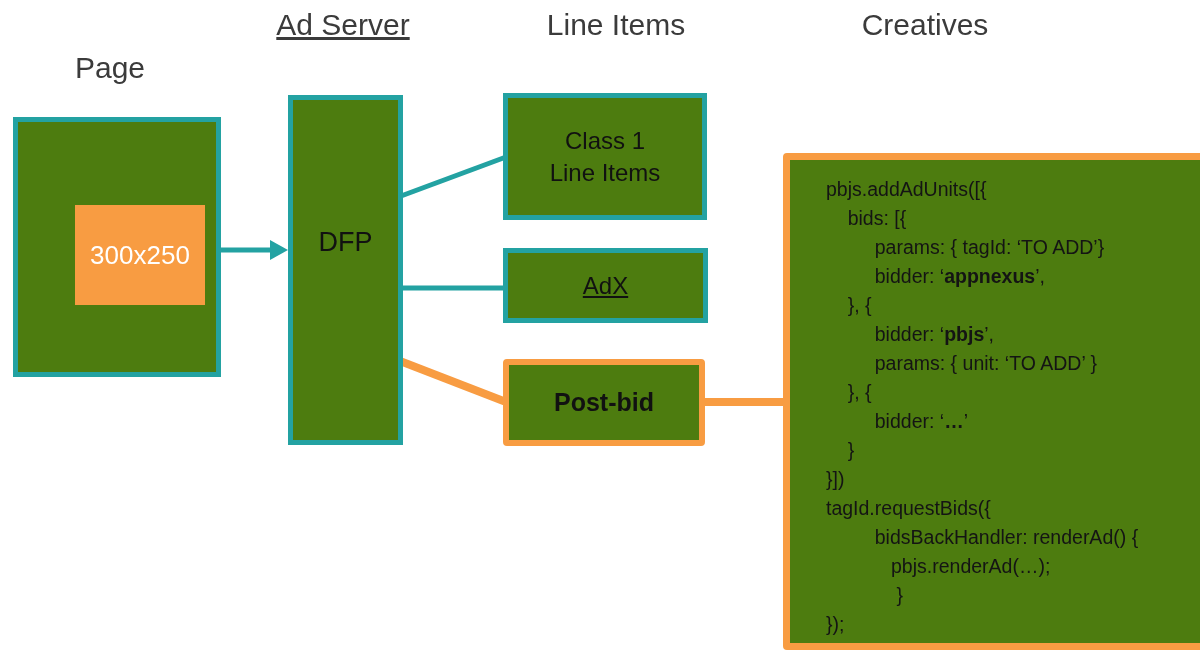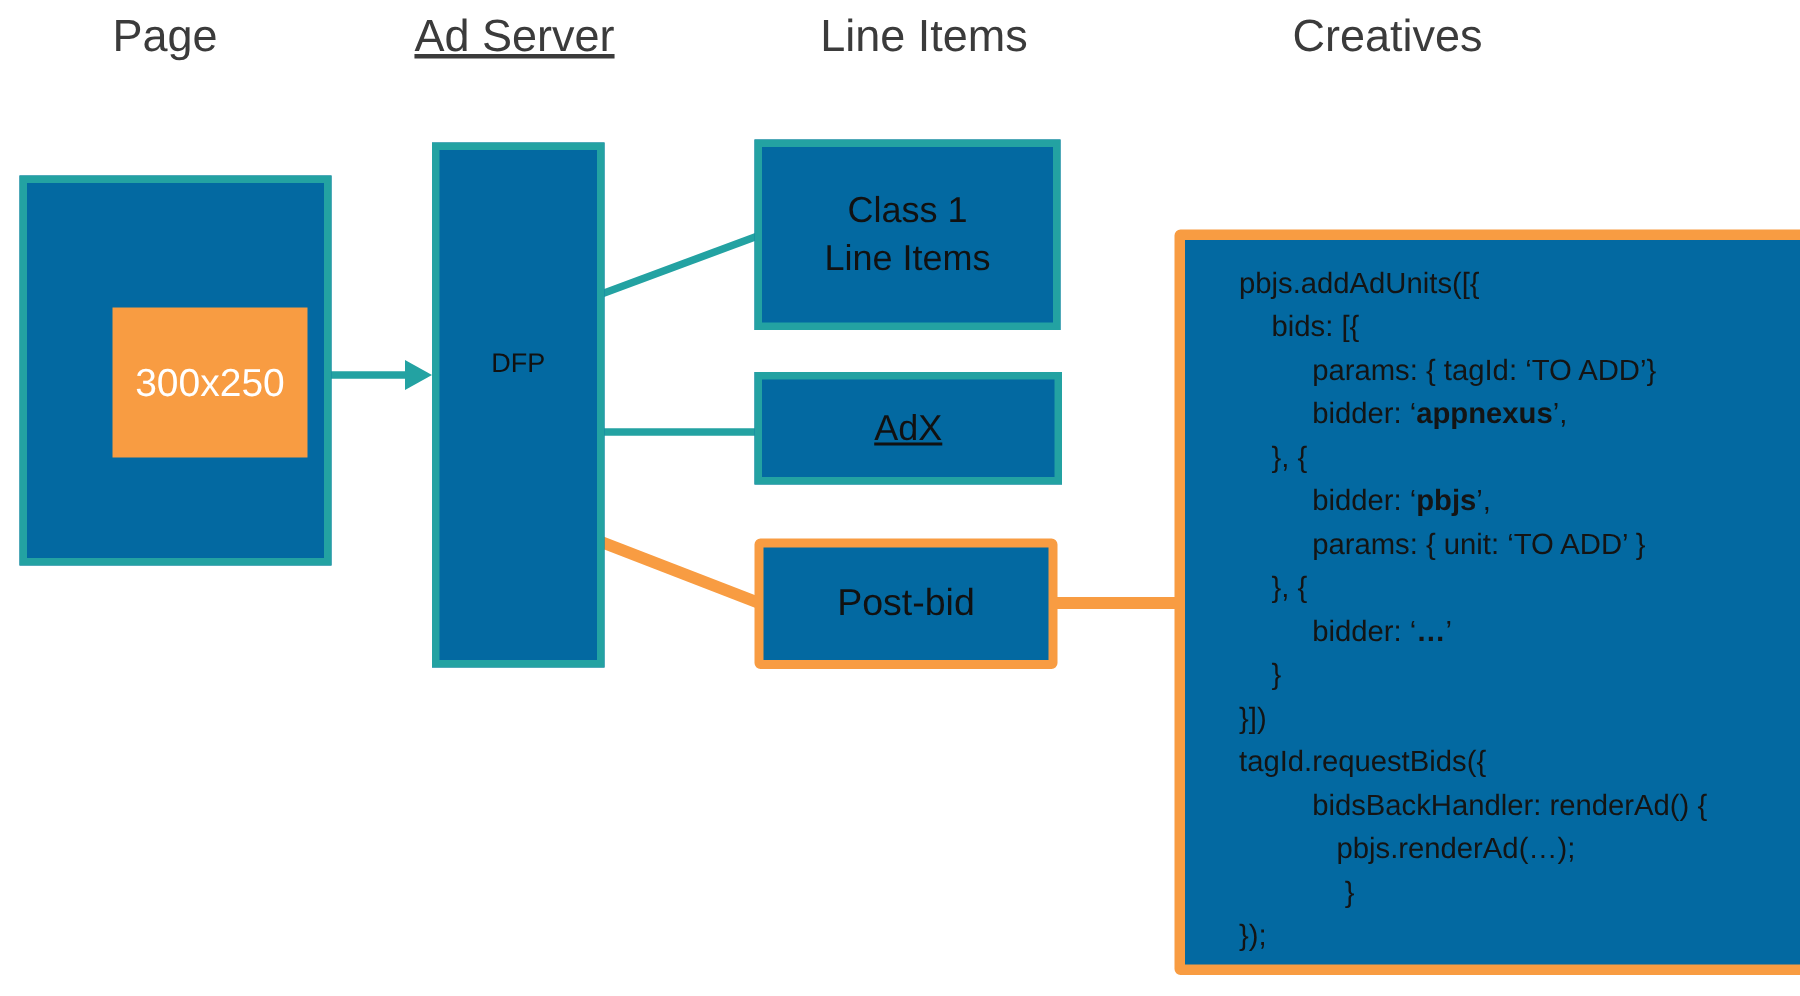--- a/index.html
+++ b/index.html
@@ -9,54 +9,54 @@
     width: 1200px; height: 664px; position: relative; overflow: hidden;
   }
   .canvas { position: absolute; left: 0; top: 0; width: 1200px; height: 664px; background: #ffffff; }
 
   svg.connectors { position: absolute; left: 0; top: 0; width: 1200px; height: 664px; z-index: 1; }
 
   .col-header {
     position: absolute; top: 8px; transform: translateX(-50%);
     font-size: 30px; color: #3b3b3b; white-space: nowrap; z-index: 3;
   }
-  .hdr-page      { left: 110px; }
+  .hdr-page      { left: 110px; margin-top: 43px; }
   .hdr-adserver  { left: 343px; text-decoration: underline; }
   .hdr-lineitems { left: 616px; }
   .hdr-creatives { left: 925px; }
 
-  .box { position: absolute; background: #0369a1; z-index: 2; display: flex; align-items: center; justify-content: center; text-align: center; }
+  .box { position: absolute; background: #4d7c0f; z-index: 2; display: flex; align-items: center; justify-content: center; text-align: center; }
 
   .page-box {
     left: 13px; top: 117px; width: 208px; height: 260px;
     border: 5px solid #23a2a2;
     padding-left: 28px;
   }
   .ad-slot {
     position: absolute; left: 57px; top: 83px; width: 130px; height: 100px;
     background: #f89c42; color: #ffffff; font-size: 26px;
     display: flex; align-items: center; justify-content: center;
   }
   .dfp-box {
     left: 288px; top: 95px; width: 115px; height: 350px;
-    border: 5px solid #23a2a2; color: #111111; font-size: 18px;
+    border: 5px solid #23a2a2; color: #111111; font-size: 27px;
     padding-bottom: 56px;
   }
   .class1-box {
     left: 503px; top: 93px; width: 204px; height: 127px;
     border: 5px solid #23a2a2; color: #111111; font-size: 24px; line-height: 32px;
   }
   .adx-box {
     left: 503px; top: 248px; width: 205px; height: 75px;
     border: 5px solid #23a2a2; color: #111111; font-size: 24px; text-decoration: underline;
   }
   .postbid-box {
     left: 503px; top: 359px; width: 202px; height: 87px;
     border: 6px solid #f89c42; border-radius: 4px;
-    color: #111111; font-size: 25px; font-weight: normal;
+    color: #111111; font-size: 25px; font-weight: bold;
   }
   .code-box {
     left: 783px; top: 153px; width: 434px; height: 497px;
     border: 7px solid #f89c42; border-radius: 4px;
     align-items: flex-start; justify-content: flex-start;
     padding: 15px 8px 0 36px; text-align: left;
   }
   .code-lines { width: 100%; }
   .code-line {
     white-space: pre; font-size: 19.5px; line-height: 29px; color: #141414;

